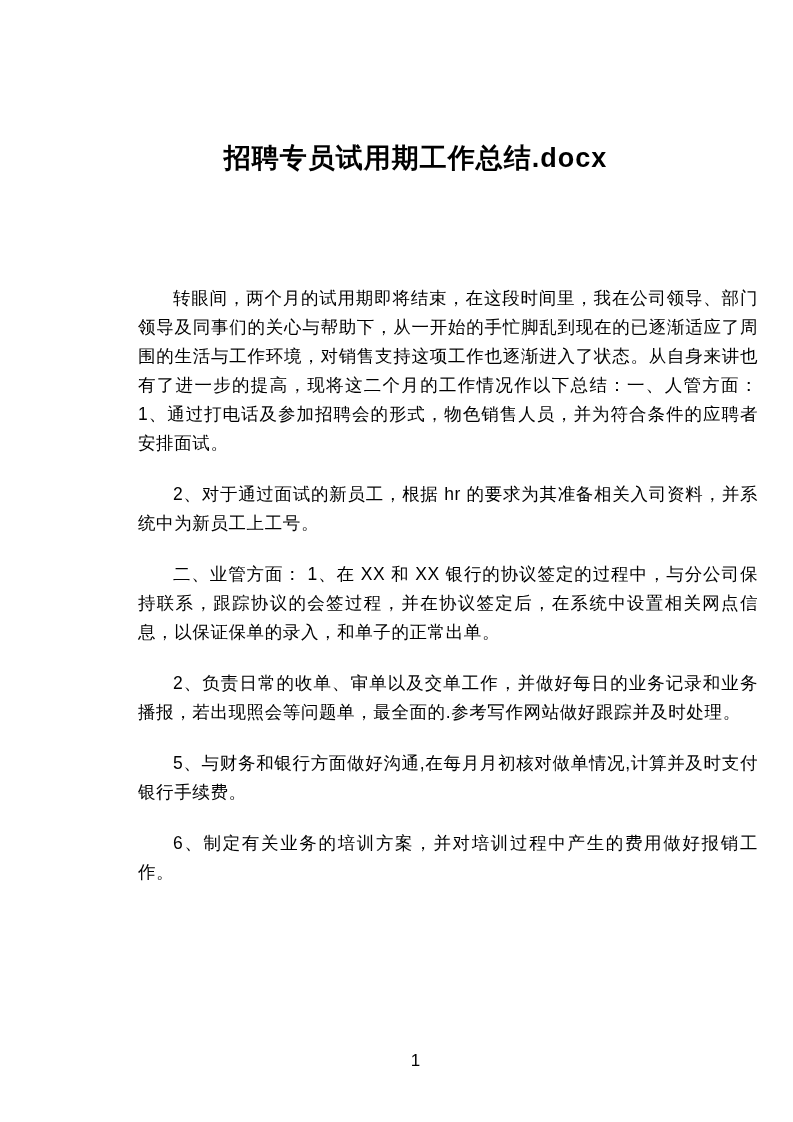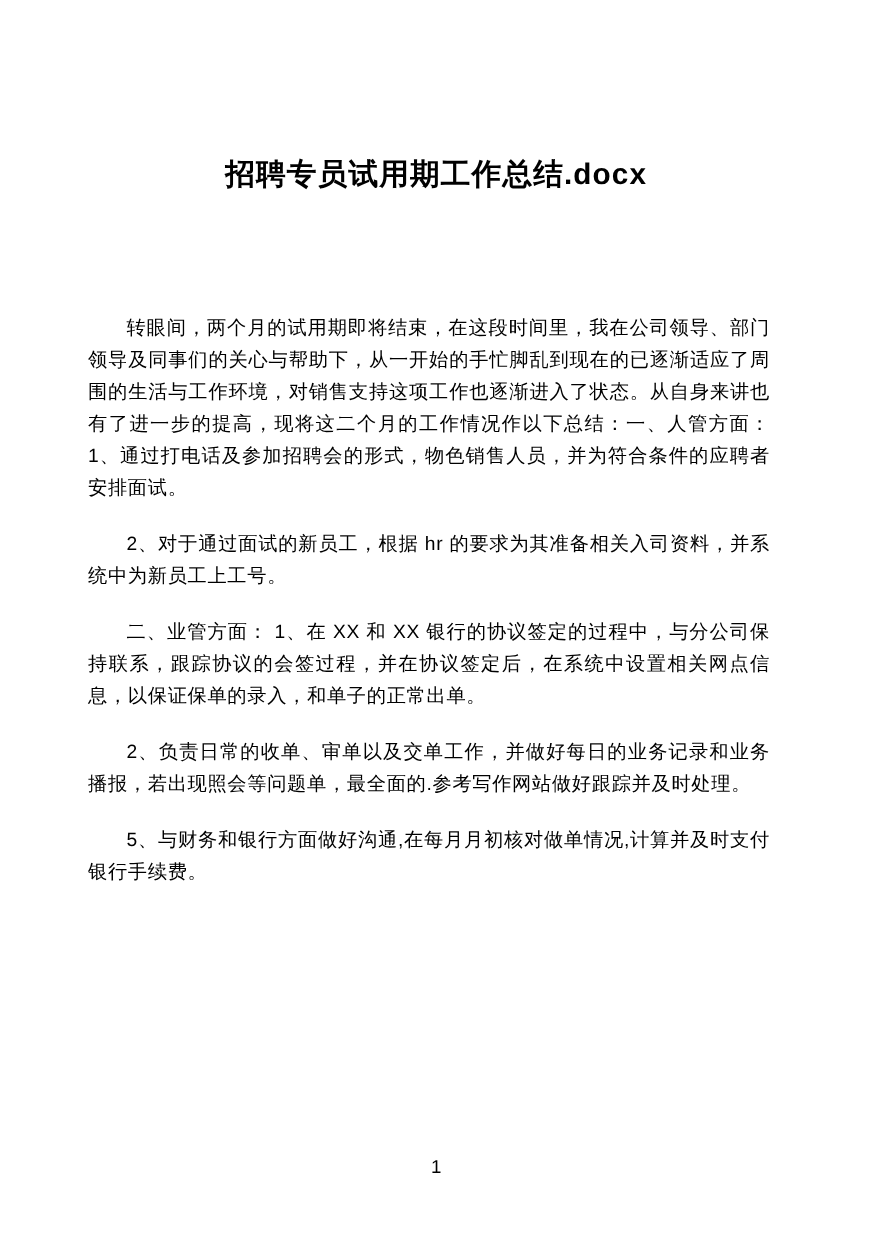--- a/index.html
+++ b/index.html
@@ -9,37 +9,38 @@
     background: #ffffff;
     color: #000000;
     font-family: "Liberation Sans", sans-serif;
     position: relative;
     overflow: hidden;
   }
   .doc-page {
     position: absolute;
     inset: 0;
     background: #ffffff;
+    margin-left: 38px;
   }
   .doc-title {
     position: absolute;
     top: 140px;
     left: 0;
     width: 100%;
     margin: 0;
     text-align: center;
     font-size: 27px;
     font-weight: bold;
     letter-spacing: 1px;
     color: #000000;
   }
   .doc-content {
     position: absolute;
     top: 284px;
-    left: 80px;
+    left: 100px;
     width: 620px;
   }
   .para {
     margin: 0 0 22px 0;
     font-size: 17.5px;
     line-height: 29px;
     text-align: justify;
     text-indent: 2em;
     letter-spacing: 0.6px;
     color: #000000;
@@ -61,17 +62,18 @@
 <div class="doc-page">
 
   <h1 class="doc-title">招聘专员试用期工作总结.docx</h1>
 
   <div class="doc-content" id="doc-content">
       <p class="para">转眼间，两个月的试用期即将结束，在这段时间里，我在公司领导、部门领导及同事们的关心与帮助下，从一开始的手忙脚乱到现在的已逐渐适应了周围的生活与工作环境，对销售支持这项工作也逐渐进入了状态。从自身来讲也有了进一步的提高，现将这二个月的工作情况作以下总结：一、人管方面：1、通过打电话及参加招聘会的形式，物色销售人员，并为符合条件的应聘者安排面试。</p>
       <p class="para">2、对于通过面试的新员工，根据 hr 的要求为其准备相关入司资料，并系统中为新员工上工号。</p>
       <p class="para">二、业管方面： 1、在 XX 和 XX 银行的协议签定的过程中，与分公司保持联系，跟踪协议的会签过程，并在协议签定后，在系统中设置相关网点信息，以保证保单的录入，和单子的正常出单。</p>
       <p class="para">2、负责日常的收单、审单以及交单工作，并做好每日的业务记录和业务播报，若出现照会等问题单，最全面的.参考写作网站做好跟踪并及时处理。</p>
       <p class="para">5、与财务和银行方面做好沟通,在每月月初核对做单情况,计算并及时支付银行手续费。</p>
+      <p class="para">6、制定有关业务的培训方案，并对培训过程中产生的费用做好报销工作。</p>
     </div>
 
   <div class="page-number">1</div>
 
 </div>
 
 </body></html>

